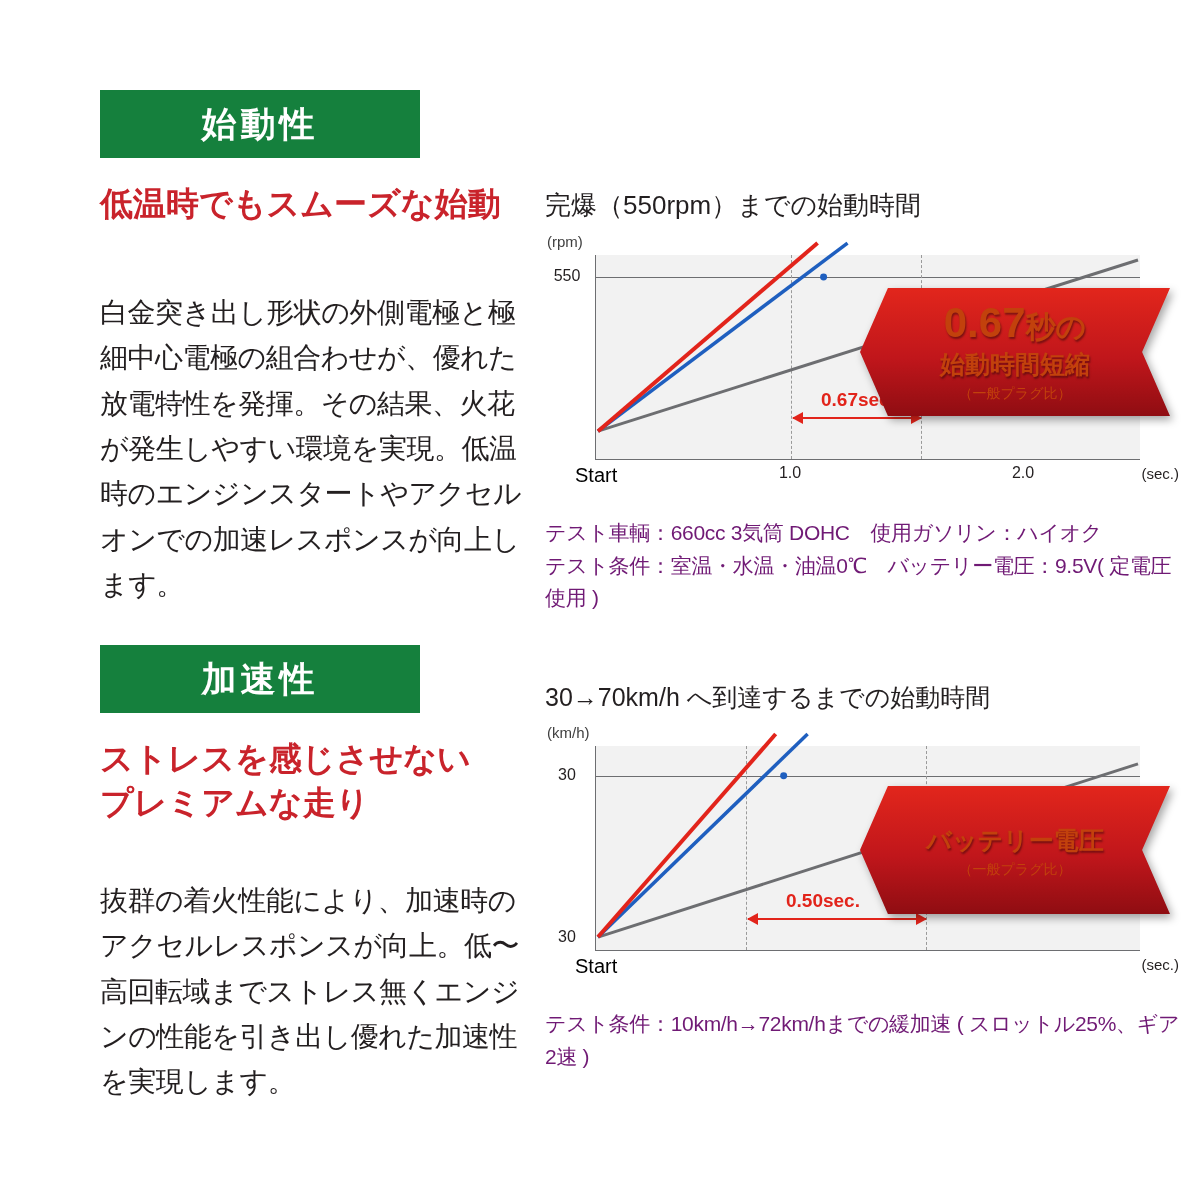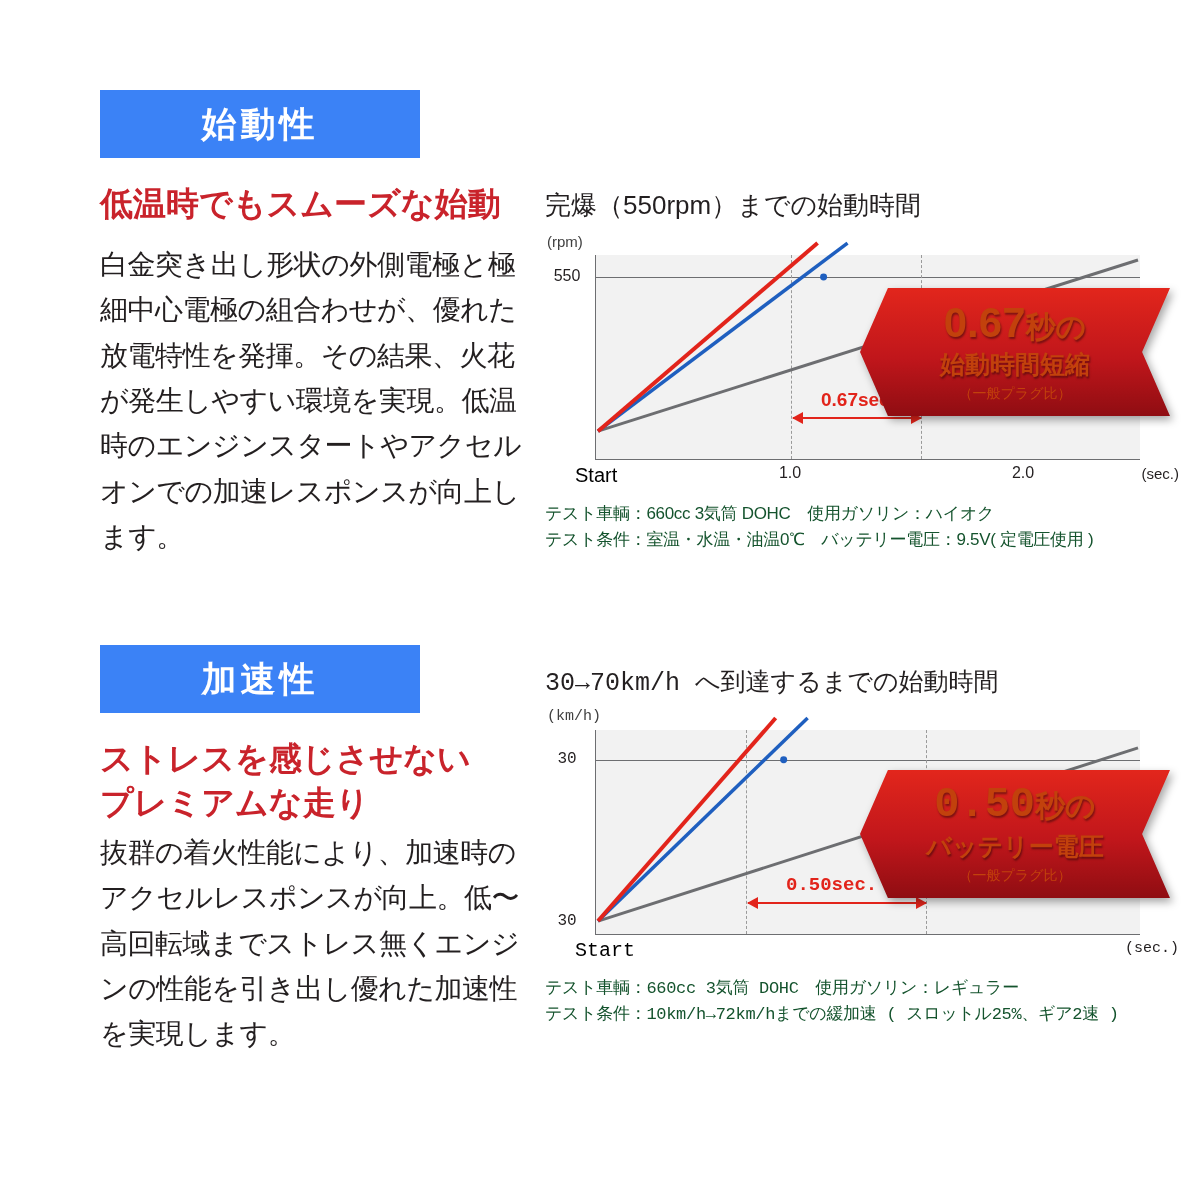--- a/index.html
+++ b/index.html
@@ -28,21 +28,21 @@
   }
   #section-start { top: 70px; }
   #section-accel { top: 625px; }
 
   .badge {
     position: absolute;
     left: 100px;
     top: 20px;
     width: 320px;
     height: 68px;
-    background: #3b82f6;
+    background: #15803d;
     color: #ffffff;
     font-size: 35px;
     font-weight: bold;
     letter-spacing: 4px;
     display: flex;
     align-items: center;
     justify-content: center;
   }
 
   .lead {
@@ -59,32 +59,33 @@
   #section-accel .lead { top: 112px; }
 
   .body-copy {
     position: absolute;
     left: 100px;
     width: 435px;
     font-size: 28px;
     line-height: 1.62;
     color: #231f20;
     letter-spacing: -0.5px;
+    margin-top: 48px;
   }
   #section-start .body-copy { top: 172px; }
   #section-accel .body-copy { top: 205px; }
 
   
   .chart-block {
     position: absolute;
     left: 545px;
     width: 640px;
   }
   #chart-block-start { top: 118px; }
-  #chart-block-accel { top: 40px; font-family: Liberation Mono, monospace; }
+  #chart-block-accel { top: 56px; }
 
   .chart-title {
     font-size: 26px;
     color: #231f20;
     margin-bottom: 10px;
     letter-spacing: 0px;
     white-space: nowrap;
   }
   #chart-block-accel .chart-title { font-size: 25px; }
 
@@ -252,24 +253,24 @@
     margin-top: 2px;
     text-shadow: 1px 2px 2px rgba(0,0,0,0.4);
   }
   .callout-note {
     font-size: 14px;
     margin-top: 4px;
   }
 
   
   .footnotes {
-    font-size: 17px;
+    font-size: 21px;
     line-height: 1.55;
-    color: #14532d;
-    margin-top: 8px;
+    color: #701a75;
+    margin-top: 24px;
     letter-spacing: -0.3px;
   }
 </style>
 </head>
 <body>
 
 <div class="page">
 
   <div class="section" id="section-start">
 
@@ -391,27 +392,25 @@
               <span class="legend-label">一般プラグ</span>
             </div>
           </div>
         </div>
 
         <div class="xtick-start">Start</div>
 
         <div class="callout" style="left:315px; top:62px;">
           <div class="callout-shape"></div>
           <div class="callout-inner">
-            <div class="callout-big"><span>0.50</span><span class="unit">秒の</span></div>
             <div class="callout-sub">バッテリー電圧</div>
             <div class="callout-note">（一般プラグ比）</div>
           </div>
         </div>
       </div>
 
       <div class="footnotes">
-        <div>テスト車輌：660cc 3気筒 DOHC　使用ガソリン：レギュラー</div>
         <div>テスト条件：10km/h→72km/hまでの緩加速 ( スロットル25%、ギア2速 )</div>
       </div>
     </div>
   </div>
 
 </div>
 
 </body></html>

